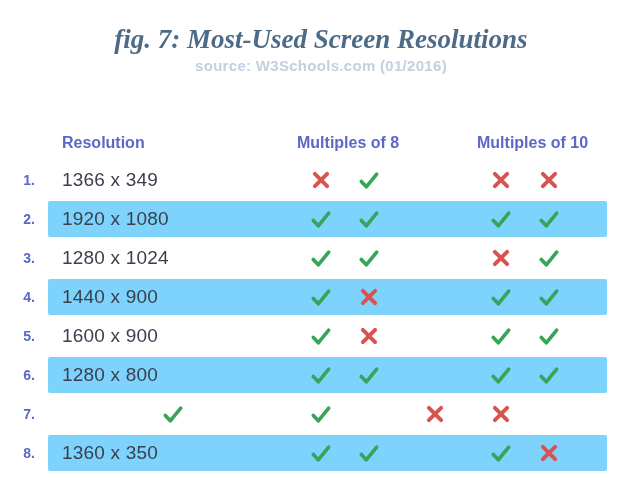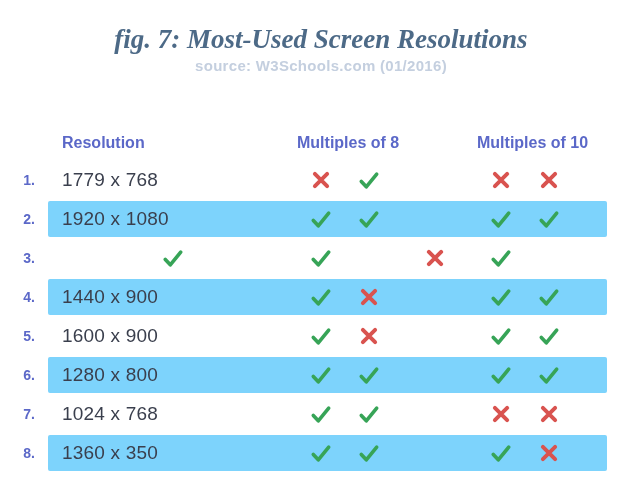--- a/index.html
+++ b/index.html
@@ -125,21 +125,21 @@
       <div class="row-body">
         <div class="col-head head-resolution">Resolution</div>
         <div class="col-head head-m8">Multiples of 8</div>
         <div class="col-head head-m10">Multiples of 10</div>
       </div>
     </div>
 
     <div class="data-row">
       <div class="num-col rank">1.</div>
       <div class="row-body">
-        <div class="res">1779 x 768</div>
+        <div class="res">1366 x 349</div>
         <div class="mark-cell">
             <svg width="18" height="18" viewBox="0 0 20 20">
               <path d="M3.2 3.2 L16.8 16.8 M16.8 3.2 L3.2 16.8" fill="none" stroke="#d9534f" stroke-width="4.4" stroke-linecap="round"></path>
             </svg>
           </div>
         <div class="mark-cell">
             <svg width="22" height="19" viewBox="0 0 24 21">
               <path d="M3.5 11.5 L9 17.5 L20.5 3.5" fill="none" stroke="#37a457" stroke-width="4" stroke-linecap="round" stroke-linejoin="round"></path>
             </svg>
           </div>
@@ -183,20 +183,21 @@
               <path d="M3.5 11.5 L9 17.5 L20.5 3.5" fill="none" stroke="#37a457" stroke-width="4" stroke-linecap="round" stroke-linejoin="round"></path>
             </svg>
           </div>
         <div></div>
       </div>
     </div>
 
     <div class="data-row">
       <div class="num-col rank">3.</div>
       <div class="row-body">
+        <div class="res">1280 x 1024</div>
         <div class="mark-cell">
             <svg width="22" height="19" viewBox="0 0 24 21">
               <path d="M3.5 11.5 L9 17.5 L20.5 3.5" fill="none" stroke="#37a457" stroke-width="4" stroke-linecap="round" stroke-linejoin="round"></path>
             </svg>
           </div>
         <div class="mark-cell">
             <svg width="22" height="19" viewBox="0 0 24 21">
               <path d="M3.5 11.5 L9 17.5 L20.5 3.5" fill="none" stroke="#37a457" stroke-width="4" stroke-linecap="round" stroke-linejoin="round"></path>
             </svg>
           </div>
@@ -298,21 +299,20 @@
               <path d="M3.5 11.5 L9 17.5 L20.5 3.5" fill="none" stroke="#37a457" stroke-width="4" stroke-linecap="round" stroke-linejoin="round"></path>
             </svg>
           </div>
         <div></div>
       </div>
     </div>
 
     <div class="data-row">
       <div class="num-col rank">7.</div>
       <div class="row-body">
-        <div class="res">1024 x 768</div>
         <div class="mark-cell">
             <svg width="22" height="19" viewBox="0 0 24 21">
               <path d="M3.5 11.5 L9 17.5 L20.5 3.5" fill="none" stroke="#37a457" stroke-width="4" stroke-linecap="round" stroke-linejoin="round"></path>
             </svg>
           </div>
         <div class="mark-cell">
             <svg width="22" height="19" viewBox="0 0 24 21">
               <path d="M3.5 11.5 L9 17.5 L20.5 3.5" fill="none" stroke="#37a457" stroke-width="4" stroke-linecap="round" stroke-linejoin="round"></path>
             </svg>
           </div>

